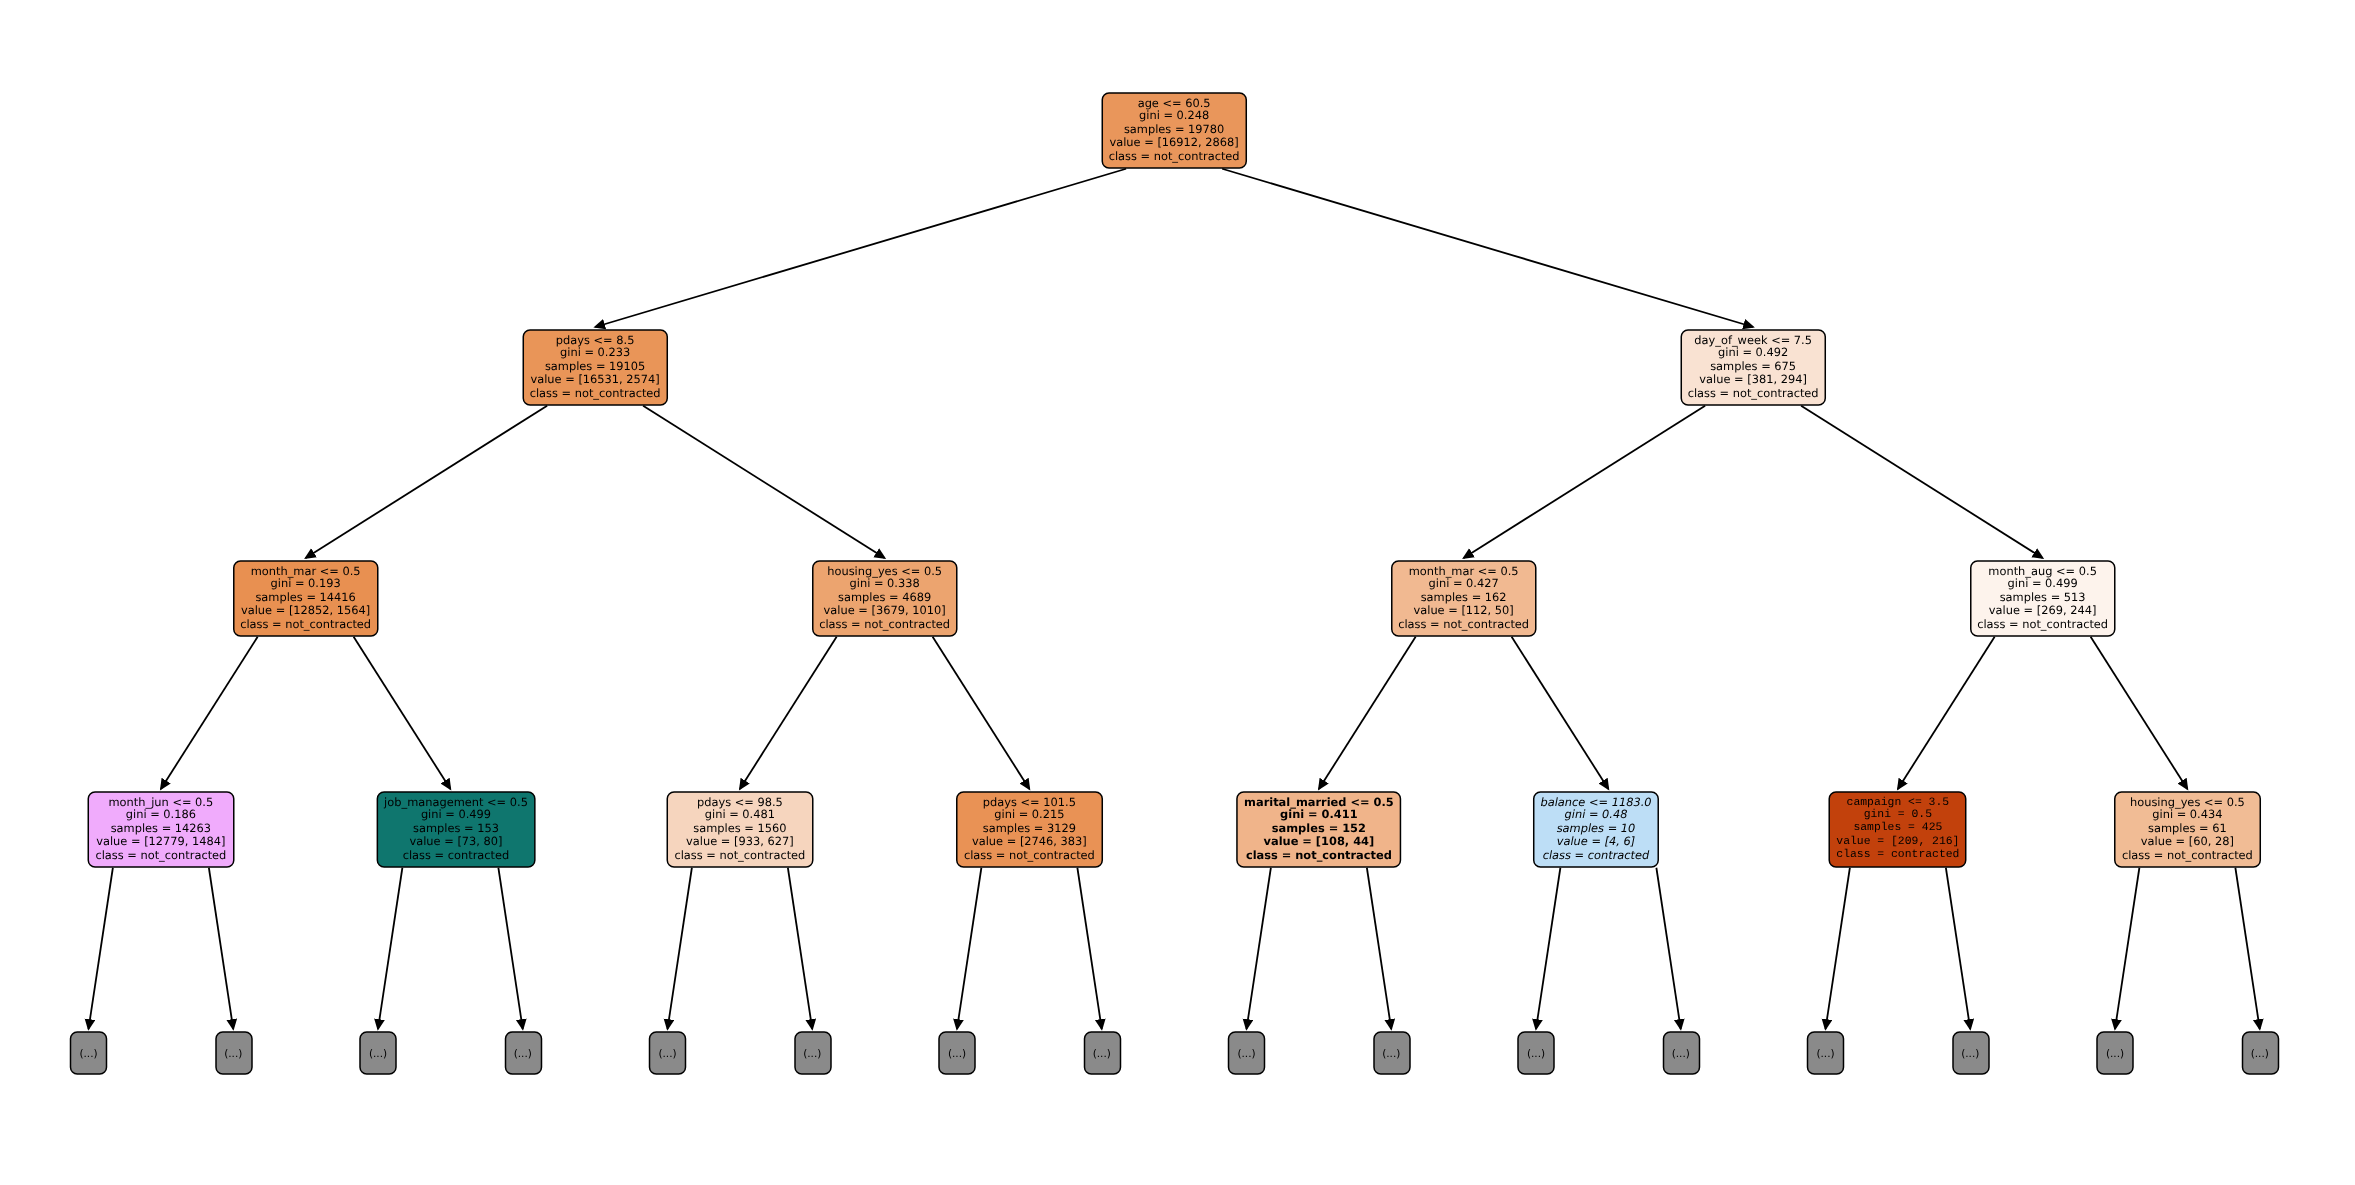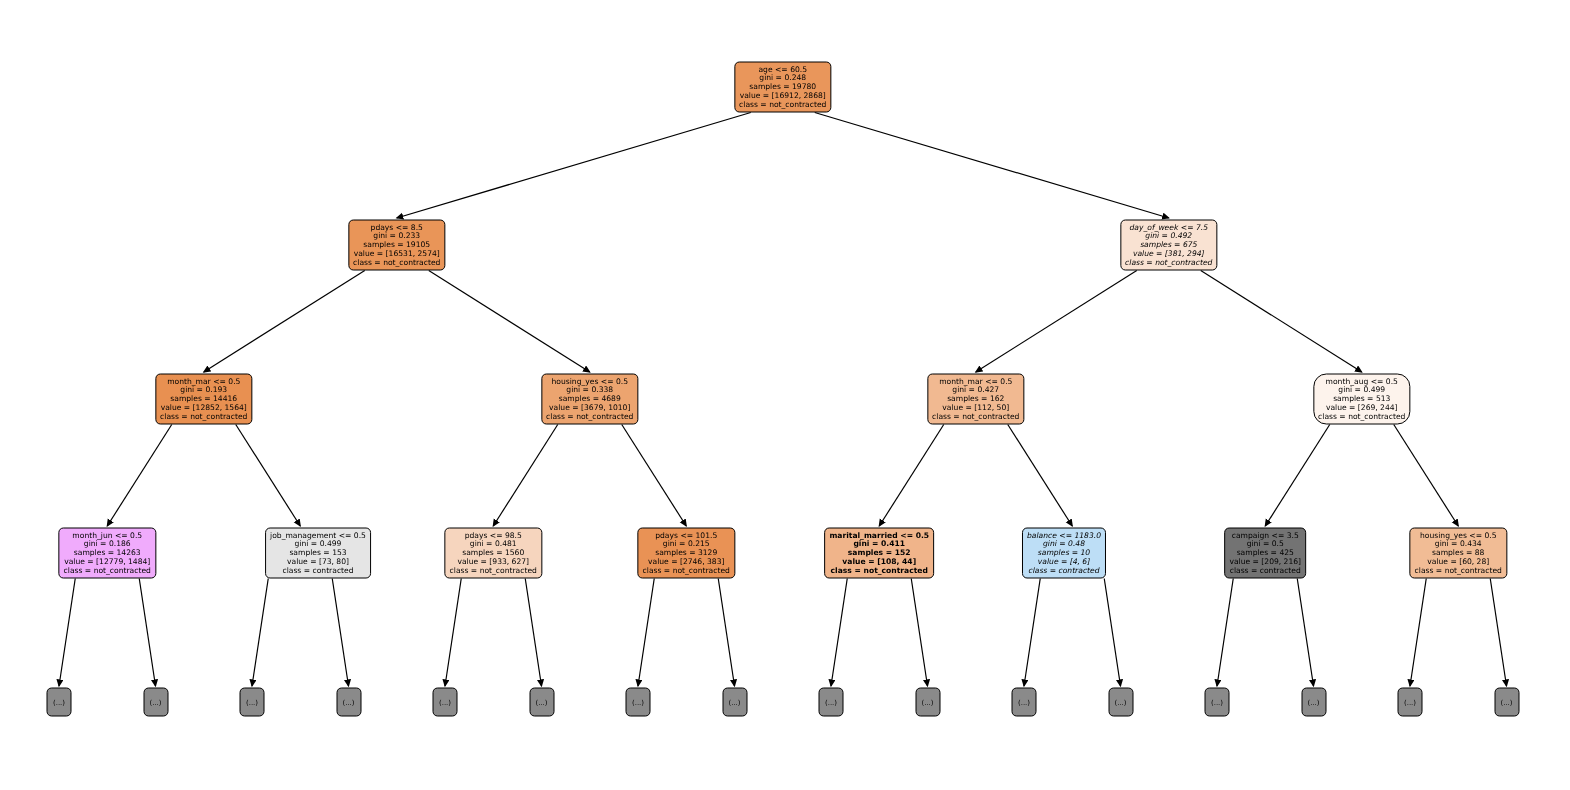--- a/index.html
+++ b/index.html
@@ -71,21 +71,21 @@
       <div class="nline">value = [16912, 2868]</div>
       <div class="nline">class = not_contracted</div>
     </div>
     <div class="node" style="left: 396.75px; top: 245px; background: rgb(233, 149, 88);">
       <div class="nline">pdays &lt;= 8.5</div>
       <div class="nline">gini = 0.233</div>
       <div class="nline">samples = 19105</div>
       <div class="nline">value = [16531, 2574]</div>
       <div class="nline">class = not_contracted</div>
     </div>
-    <div class="node" style="left: 1168.75px; top: 245px; background: rgb(249, 226, 210); font-style: italic;">
+    <div class="node" style="left: 1168.75px; top: 245px; background: rgb(249, 226, 210);">
       <div class="nline">day_of_week &lt;= 7.5</div>
       <div class="nline">gini = 0.492</div>
       <div class="nline">samples = 675</div>
       <div class="nline">value = [381, 294]</div>
       <div class="nline">class = not_contracted</div>
     </div>
     <div class="node" style="left: 203.75px; top: 399px; background: rgb(232, 144, 81);">
       <div class="nline">month_mar &lt;= 0.5</div>
       <div class="nline">gini = 0.193</div>
       <div class="nline">samples = 14416</div>
@@ -99,35 +99,35 @@
       <div class="nline">value = [3679, 1010]</div>
       <div class="nline">class = not_contracted</div>
     </div>
     <div class="node" style="left: 975.75px; top: 399px; background: rgb(241, 185, 145);">
       <div class="nline">month_mar &lt;= 0.5</div>
       <div class="nline">gini = 0.427</div>
       <div class="nline">samples = 162</div>
       <div class="nline">value = [112, 50]</div>
       <div class="nline">class = not_contracted</div>
     </div>
-    <div class="node" style="left: 1361.75px; top: 399px; background: rgb(253, 243, 236); border-radius: 13px;">
+    <div class="node" style="left: 1361.75px; top: 399px; background: rgb(253, 243, 236);">
       <div class="nline">month_aug &lt;= 0.5</div>
       <div class="nline">gini = 0.499</div>
       <div class="nline">samples = 513</div>
       <div class="nline">value = [269, 244]</div>
       <div class="nline">class = not_contracted</div>
     </div>
     <div class="node" style="left: 107.25px; top: 553px; background: #f0abfc;">
       <div class="nline">month_jun &lt;= 0.5</div>
       <div class="nline">gini = 0.186</div>
       <div class="nline">samples = 14263</div>
       <div class="nline">value = [12779, 1484]</div>
       <div class="nline">class = not_contracted</div>
     </div>
-    <div class="node" style="left: 318px; top: 553px; background: #e5e5e5;">
+    <div class="node" style="left: 304px; top: 553px; background: #0f766e;">
       <div class="nline">job_management &lt;= 0.5</div>
       <div class="nline">gini = 0.499</div>
       <div class="nline">samples = 153</div>
       <div class="nline">value = [73, 80]</div>
       <div class="nline">class = contracted</div>
     </div>
     <div class="node" style="left: 493.25px; top: 553px; background: rgb(246, 213, 190);">
       <div class="nline">pdays &lt;= 98.5</div>
       <div class="nline">gini = 0.481</div>
       <div class="nline">samples = 1560</div>
@@ -148,31 +148,31 @@
       <div class="nline">value = [108, 44]</div>
       <div class="nline">class = not_contracted</div>
     </div>
     <div class="node" style="left: 1064px; top: 553px; background: rgb(189, 222, 246); font-style: italic;">
       <div class="nline">balance &lt;= 1183.0</div>
       <div class="nline">gini = 0.48</div>
       <div class="nline">samples = 10</div>
       <div class="nline">value = [4, 6]</div>
       <div class="nline">class = contracted</div>
     </div>
-    <div class="node" style="left: 1265.25px; top: 553px; background: #737373;">
+    <div class="node" style="left: 1265.25px; top: 553px; background: #c2410c; font-family: Liberation Mono, monospace;">
       <div class="nline">campaign &lt;= 3.5</div>
       <div class="nline">gini = 0.5</div>
       <div class="nline">samples = 425</div>
       <div class="nline">value = [209, 216]</div>
       <div class="nline">class = contracted</div>
     </div>
     <div class="node" style="left: 1458.25px; top: 553px; background: rgb(241, 188, 149);">
       <div class="nline">housing_yes &lt;= 0.5</div>
       <div class="nline">gini = 0.434</div>
-      <div class="nline">samples = 88</div>
+      <div class="nline">samples = 61</div>
       <div class="nline">value = [60, 28]</div>
       <div class="nline">class = not_contracted</div>
     </div>
     <div class="leaf" style="left: 59px; top: 702px; background: rgb(138, 138, 138);">(...)</div>
     <div class="leaf" style="left: 155.5px; top: 702px; background: rgb(138, 138, 138);">(...)</div>
     <div class="leaf" style="left: 252px; top: 702px; background: rgb(138, 138, 138);">(...)</div>
     <div class="leaf" style="left: 348.5px; top: 702px; background: rgb(138, 138, 138);">(...)</div>
     <div class="leaf" style="left: 445px; top: 702px; background: rgb(138, 138, 138);">(...)</div>
     <div class="leaf" style="left: 541.5px; top: 702px; background: rgb(138, 138, 138);">(...)</div>
     <div class="leaf" style="left: 638px; top: 702px; background: rgb(138, 138, 138);">(...)</div>

